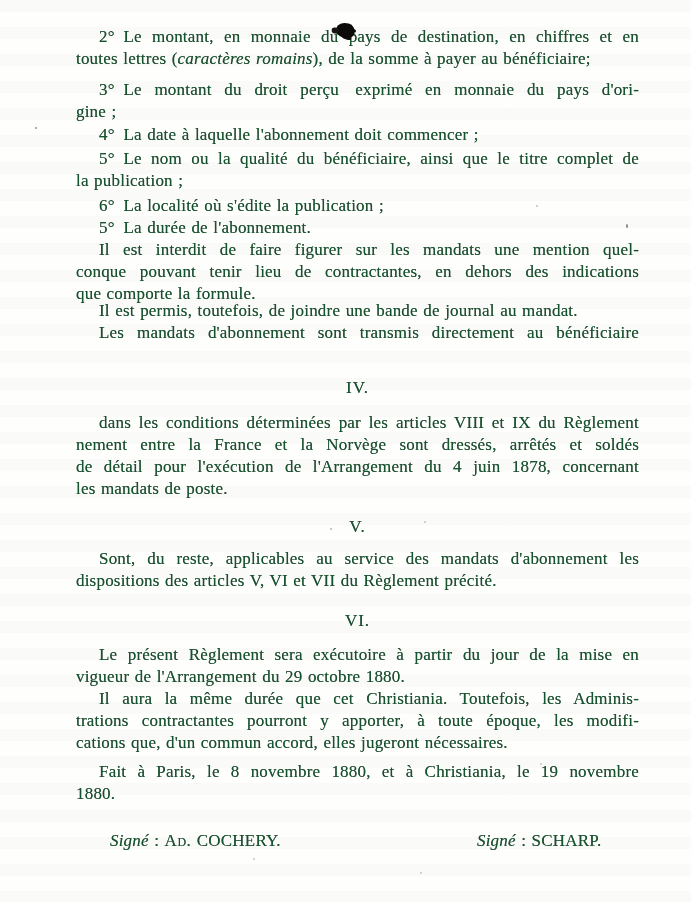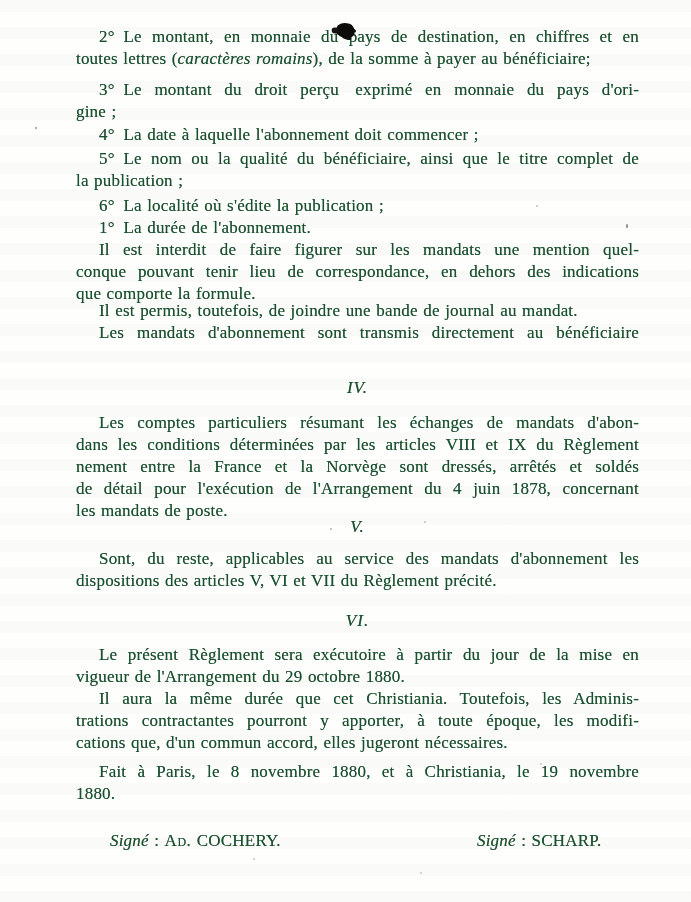--- a/index.html
+++ b/index.html
@@ -29,21 +29,20 @@
       rgba(0,0,0,0) 12px, rgba(0,0,0,0) 27px);
     pointer-events: none;
   }
   .block {
     position: absolute;
     left: 76px; width: 563px;
   }
   .block.heading {
     text-align: center;
     letter-spacing: 1px;
-    font-style: italic;
   }
   .block.signatures {
     left: 0; width: 691px; height: 24px; text-decoration: underline;
   }
   .line {
     text-align: justify;
     text-align-last: justify;
   }
   .line.last {
     text-align-last: left;
@@ -100,36 +99,35 @@
         <div class="line last"><span>4° La date à laquelle l'abonnement doit commencer ;</span></div>
       </div>
       <div class="block para indent-first" style="top: 148px;">
         <div class="line"><span>5° Le nom ou la qualité du bénéficiaire, ainsi que le titre complet de</span></div>
         <div class="line last"><span>la publication ;</span></div>
       </div>
       <div class="block para indent-first" style="top: 195px;">
         <div class="line last"><span>6° La localité où s'édite la publication ;</span></div>
       </div>
       <div class="block para indent-first" style="top: 217px;">
-        <div class="line last"><span>1° La durée de l'abonnement.</span></div>
+        <div class="line last"><span>5° La durée de l'abonnement.</span></div>
       </div>
       <div class="block para indent-first" style="top: 239px;">
         <div class="line"><span>Il est interdit de faire figurer sur les mandats une mention quel-</span></div>
-        <div class="line"><span>conque pouvant tenir lieu de correspondance, en dehors des indications</span></div>
+        <div class="line"><span>conque pouvant tenir lieu de contractantes, en dehors des indications</span></div>
         <div class="line last"><span>que comporte la formule.</span></div>
       </div>
       <div class="block para indent-first" style="top: 300px;">
         <div class="line last"><span>Il est permis, toutefois, de joindre une bande de journal au mandat.</span></div>
       </div>
       <div class="block para indent-first" style="top: 322px;">
         <div class="line"><span>Les mandats d'abonnement sont transmis directement au bénéficiaire</span></div>
       </div>
       <div class="block heading" style="top: 377px;"><span>IV.</span></div>
       <div class="block para indent-first" style="top: 412px;">
-        <div class="line"><span>Les comptes particuliers résumant les échanges de mandats d'abon-</span></div>
         <div class="line"><span>dans les conditions déterminées par les articles VIII et IX du Règlement</span></div>
         <div class="line"><span>nement entre la France et la Norvège sont dressés, arrêtés et soldés</span></div>
         <div class="line"><span>de détail pour l'exécution de l'Arrangement du 4 juin 1878, concernant</span></div>
         <div class="line last"><span>les mandats de poste.</span></div>
       </div>
       <div class="block heading" style="top: 516px;"><span>V.</span></div>
       <div class="block para indent-first" style="top: 548px;">
         <div class="line"><span>Sont, du reste, applicables au service des mandats d'abonnement les</span></div>
         <div class="line last"><span>dispositions des articles V, VI et VII du Règlement précité.</span></div>
       </div>

